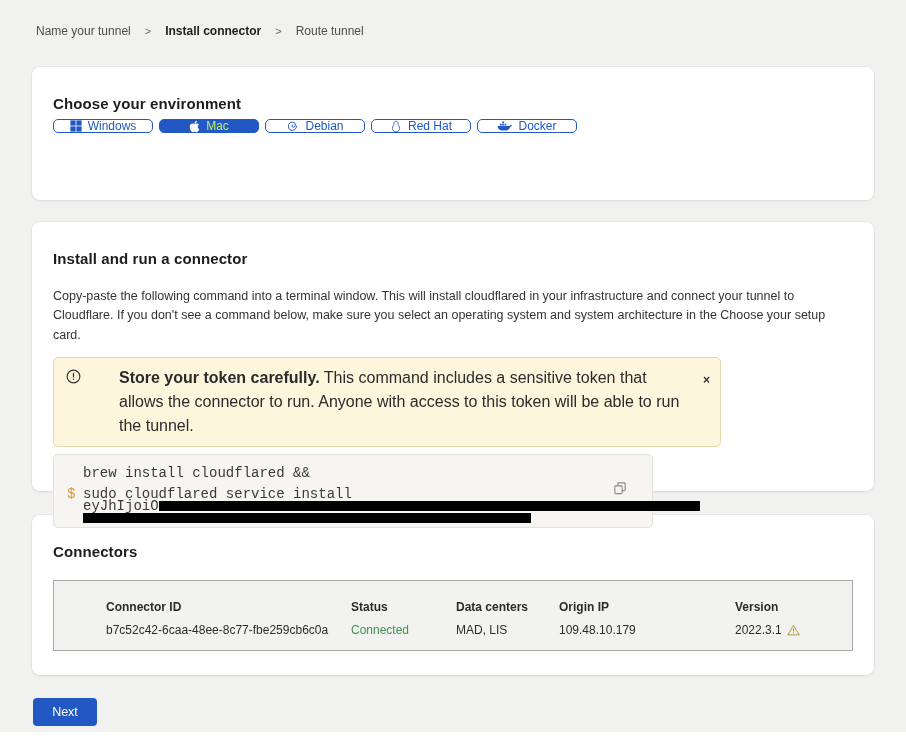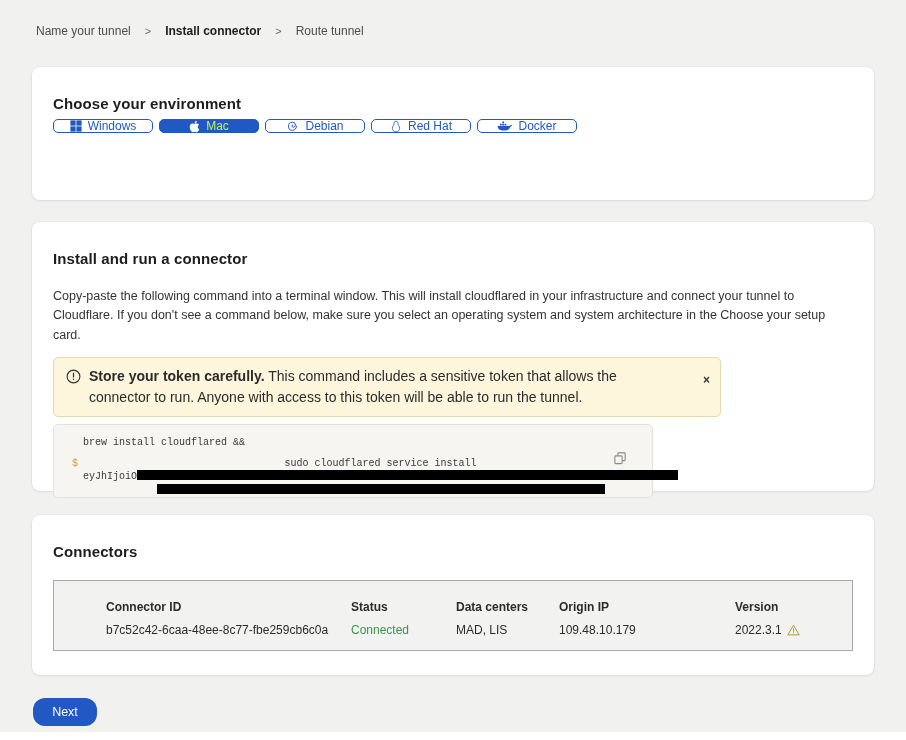--- a/index.html
+++ b/index.html
@@ -73,43 +73,42 @@
     width: 668px;
     min-height: 48px;
     background: #fdf5dc;
     border: 1px solid #e3d8af;
     border-radius: 5px;
     display: flex;
     align-items: flex-start;
     padding: 8px 10px 8px 12px;
     gap: 8px;
   }
-  .warning-banner .w-text { flex: 1; font-size: 14px; line-height: 1.5; color: #2b2b2b; padding-right: 14px; }
+  .warning-banner .w-text { flex: 1; font-size: 16px; line-height: 1.5; color: #2b2b2b; padding-right: 14px; margin-left: 30px; }
   .warning-banner .w-text b { font-weight: bold; }
   .warning-banner .w-icon { margin-top: 3px; }
   .warning-close {
     background: none; border: none; cursor: pointer;
     font-size: 12px; color: #333; line-height: 1;
     margin-top: 8px; font-weight: bold;
     font-family: "Liberation Sans", sans-serif;
   }
   .codeblock {
     margin-top: 7px;
     width: 600px;
     height: 74px;
     background: #f6f5f2;
     border: 1px solid #e2e1dd;
     border-radius: 5px;
     padding: 12px 14px 10px 13px;
     font-family: "Liberation Mono", monospace;
-    font-size: 10px;
+    font-size: 14px;
     line-height: 12px;
     color: #3a3a3a;
     position: relative;
-    text-align: center;
   }
   .code-row { display: flex; }
   .code-row + .code-row { margin-top: 9px; }
   .gutter { width: 16px; flex: none; color: #d8992e; }
   .code-text div { white-space: nowrap; }
   .redact {
     display: inline-block;
     background: #000;
     height: 10px;
     vertical-align: -1px;
@@ -140,21 +139,21 @@
   .status-connected { color: #3e9152; }
   .version-cell { display: flex; align-items: center; gap: 5px; }
 
   
   .next-btn {
     margin: 23px 0 0 33px;
     width: 64px; height: 28px;
     background: #2258c4;
     color: #fff;
     border: none;
-    border-radius: 12px;
+    border-radius: 4px;
     font-size: 12.5px;
     font-family: "Liberation Sans", sans-serif;
     cursor: pointer;
   }
   .bottom-bar {
     position: absolute;
     left: 0; bottom: 0;
     width: 100%; height: 8px;
     background: #ffffff;
   }

